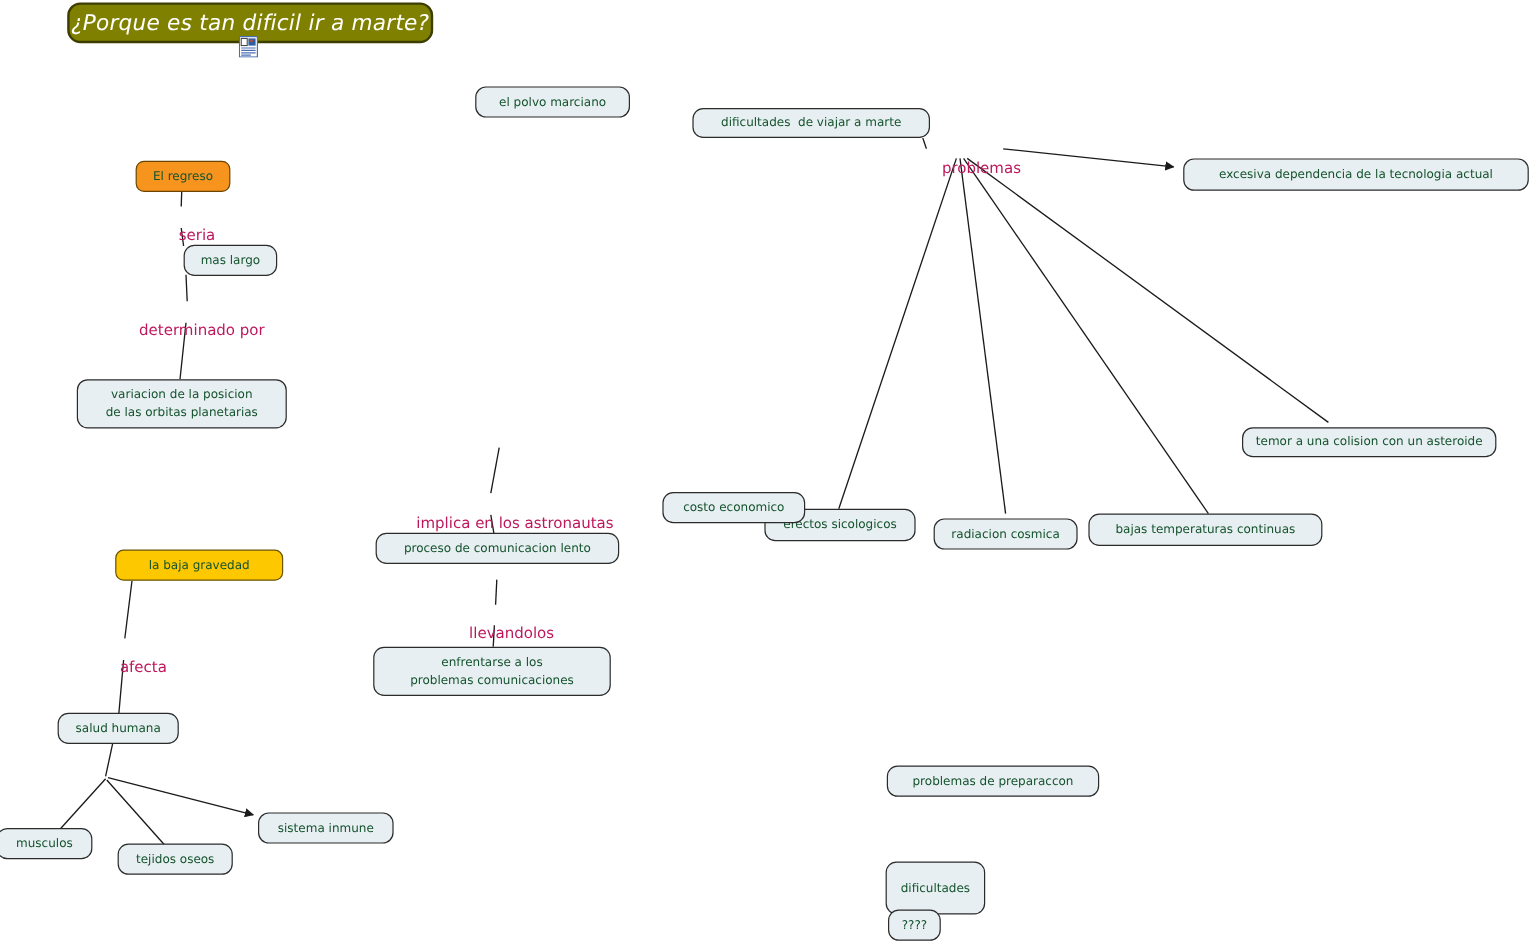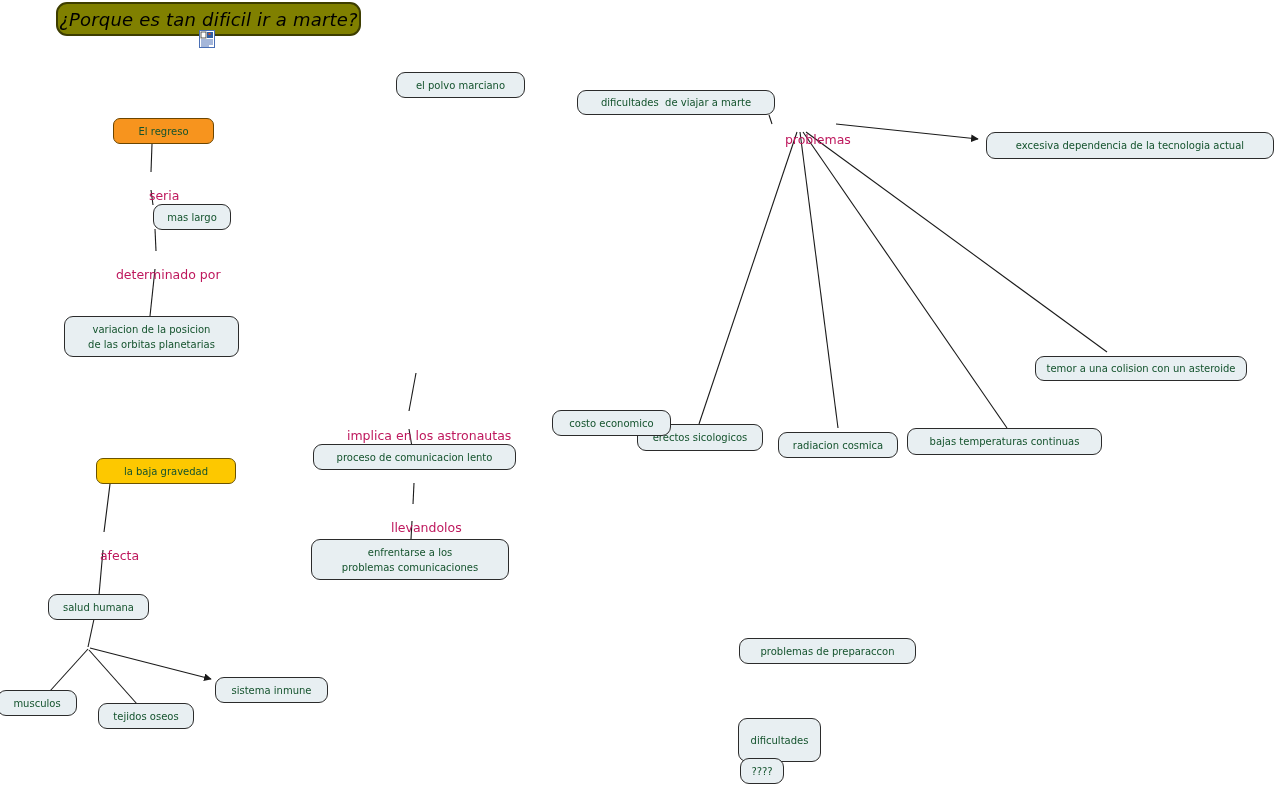--- a/index.html
+++ b/index.html
@@ -52,21 +52,21 @@
   }
   .node.yellow {
     background: #fdc800;
     border-color: #6b5300;
     border-radius: 7px;
   }
   .node.title-node {
     background: #808000;
     border: 2px solid #3d3d00;
     border-radius: 11px;
-    color: #000000;
+    color: #ffffff;
     font-size: 18px;
     letter-spacing: 0.2px;
     font-style: italic;
     z-index: 4;
   }
   .link-label {
     position: absolute;
     font-size: 12.5px;
     line-height: 15px;
     color: #be185d;
@@ -127,21 +127,21 @@
     <rect x="0.5" y="0.5" width="15" height="17" fill="#ffffff" stroke="#4a6fb5" stroke-width="1"></rect>
     <rect x="2" y="2" width="5" height="6" fill="#ffffff" stroke="#333333" stroke-width="0.8"></rect>
     <rect x="8" y="2" width="6" height="6" fill="#2e5fa3"></rect>
     <rect x="9.5" y="3" width="2" height="2" fill="#d04a2a"></rect>
     <line x1="2" y1="10" x2="14" y2="10" stroke="#4a6fb5" stroke-width="1"></line>
     <line x1="2" y1="12" x2="14" y2="12" stroke="#4a6fb5" stroke-width="1"></line>
     <line x1="2" y1="14" x2="14" y2="14" stroke="#4a6fb5" stroke-width="1"></line>
     <line x1="2" y1="16" x2="10" y2="16" stroke="#4a6fb5" stroke-width="1"></line>
   </svg>
 
-  <div class="node orange" style="left:113px; top:118px; width:101px; height:26px;">
+  <div class="node orange" style="left:113px; top:134px; width:79px; height:26px;">
     <span>El regreso</span>
   </div>
   <div class="link-label" style="left:133px; top:173px; width:40px;">
     <span>seria</span>
   </div>
   <div class="node" style="left:116px; top:204px; width:78px; height:26px;margin-left:37px;">
     <span>mas largo</span>
   </div>
   <div class="link-label" style="left:100px; top:252px; width:111px;">
     <span>determinado por</span>

